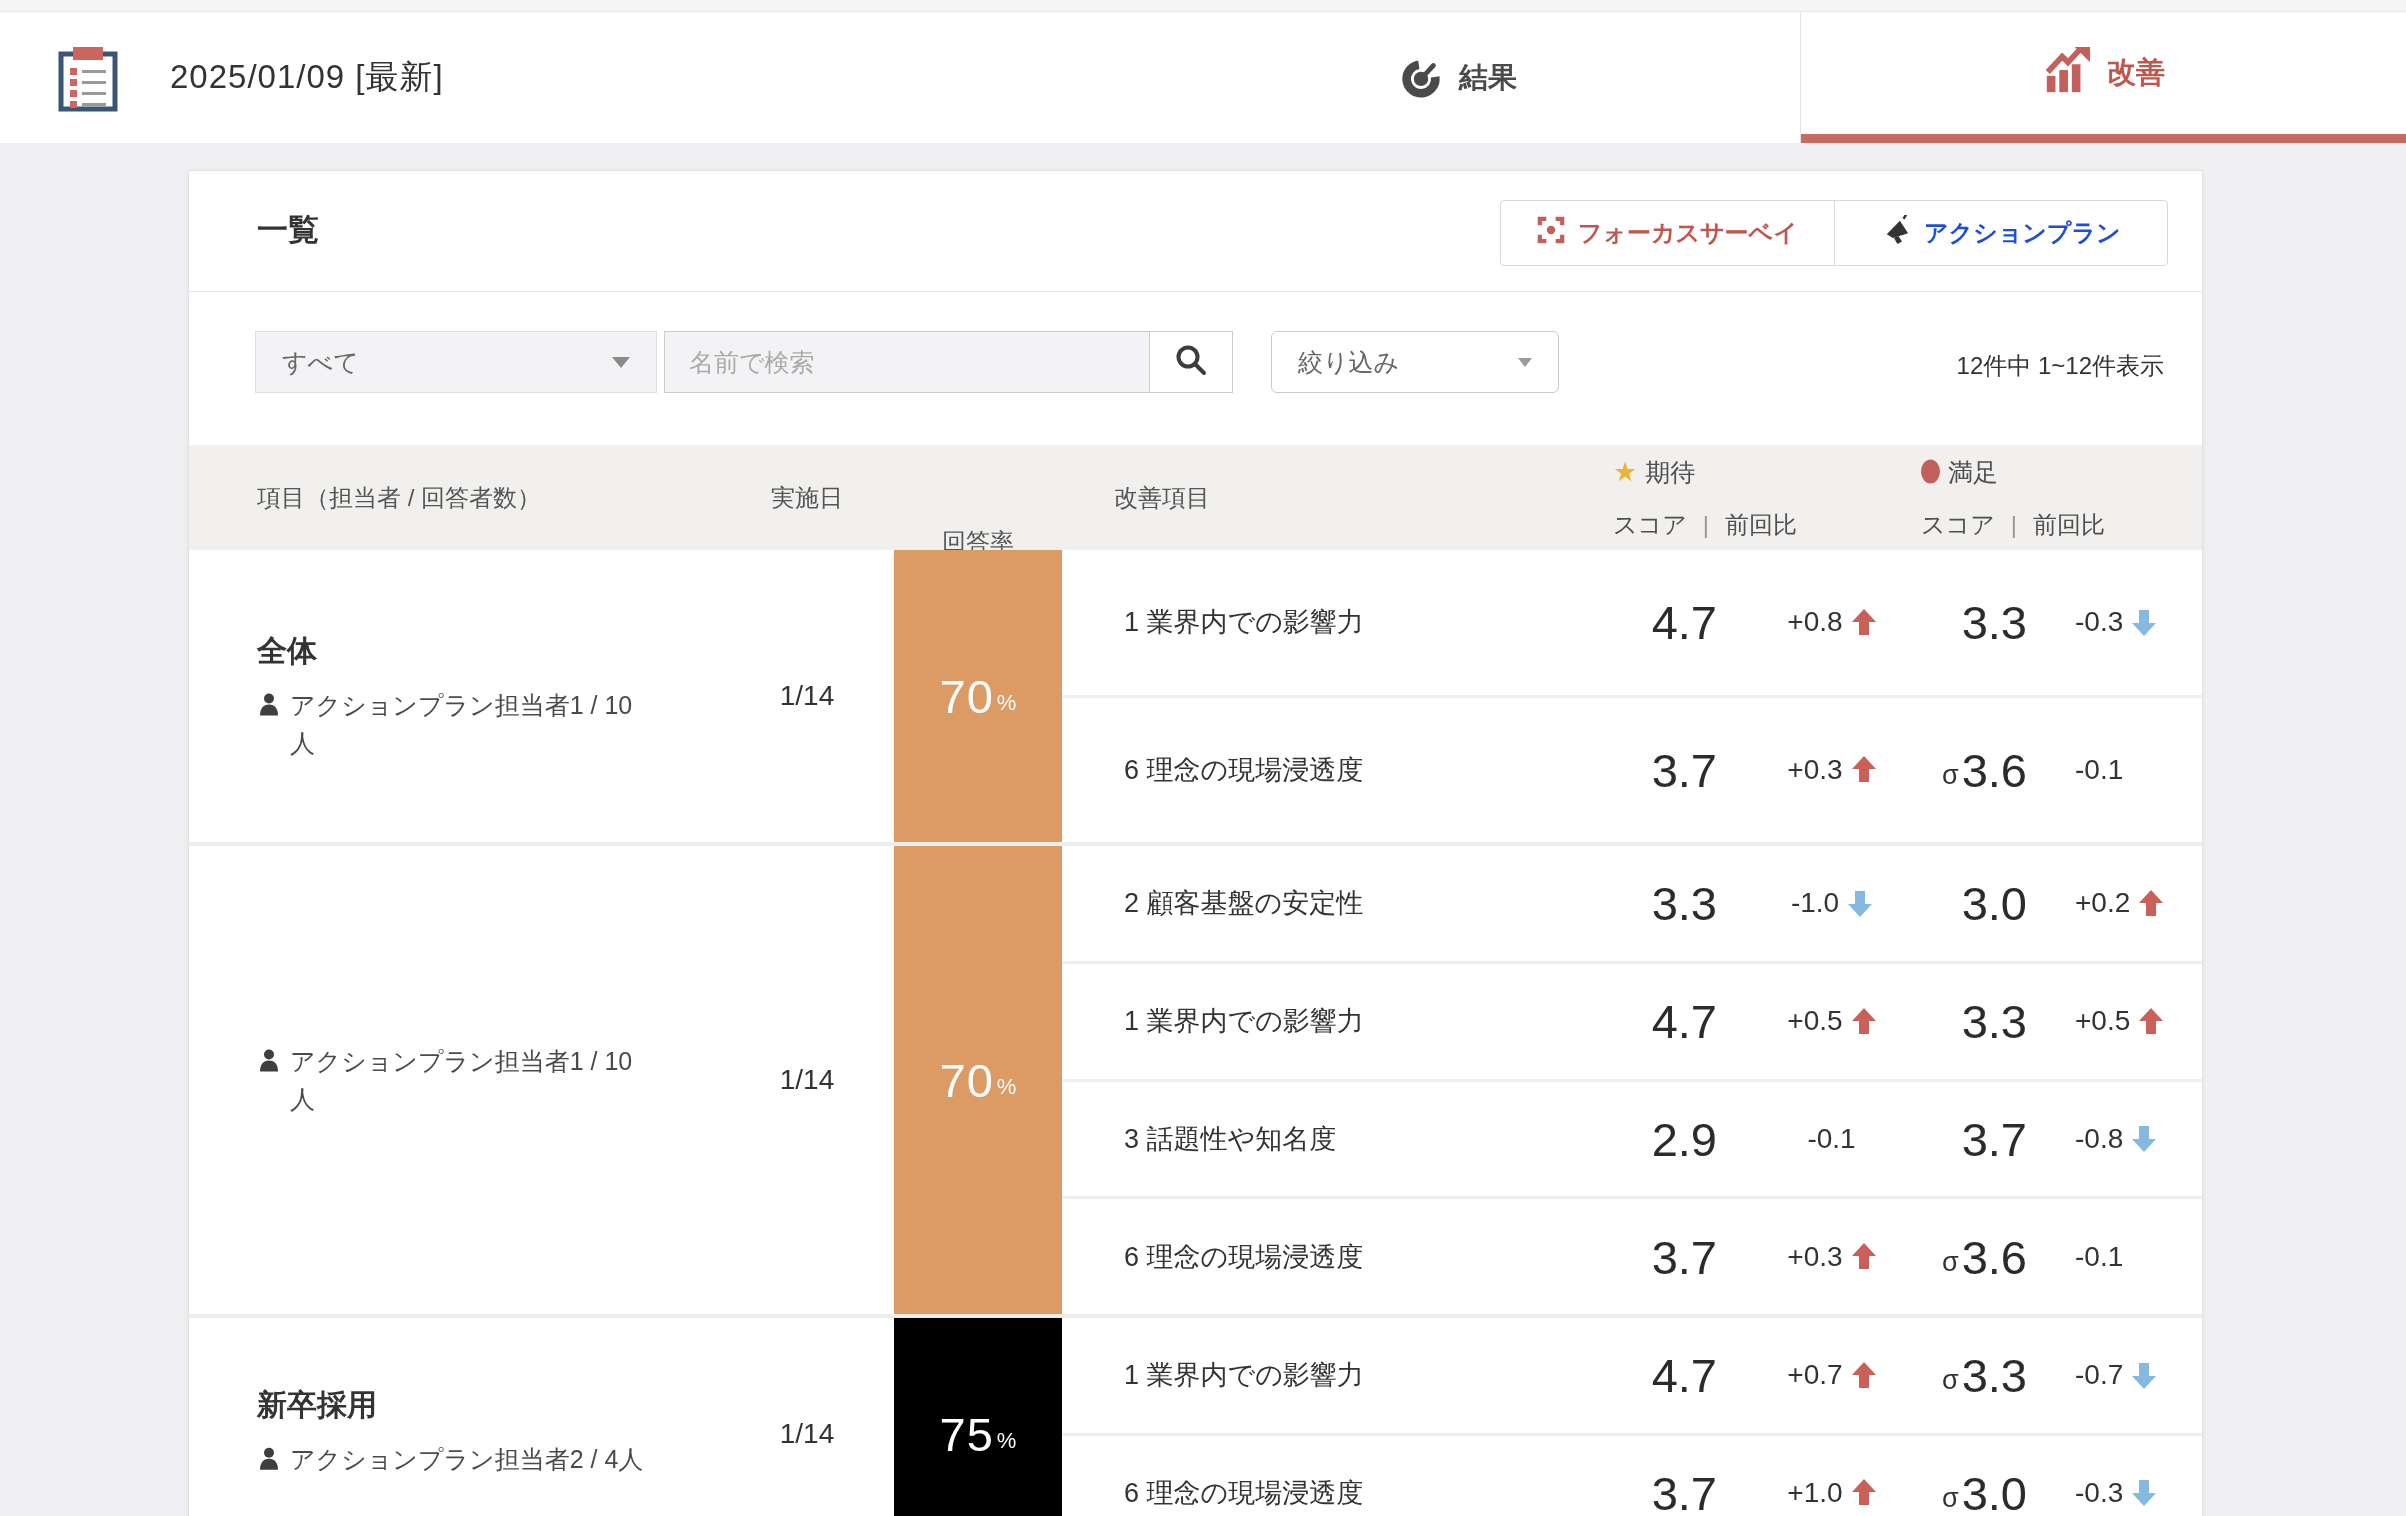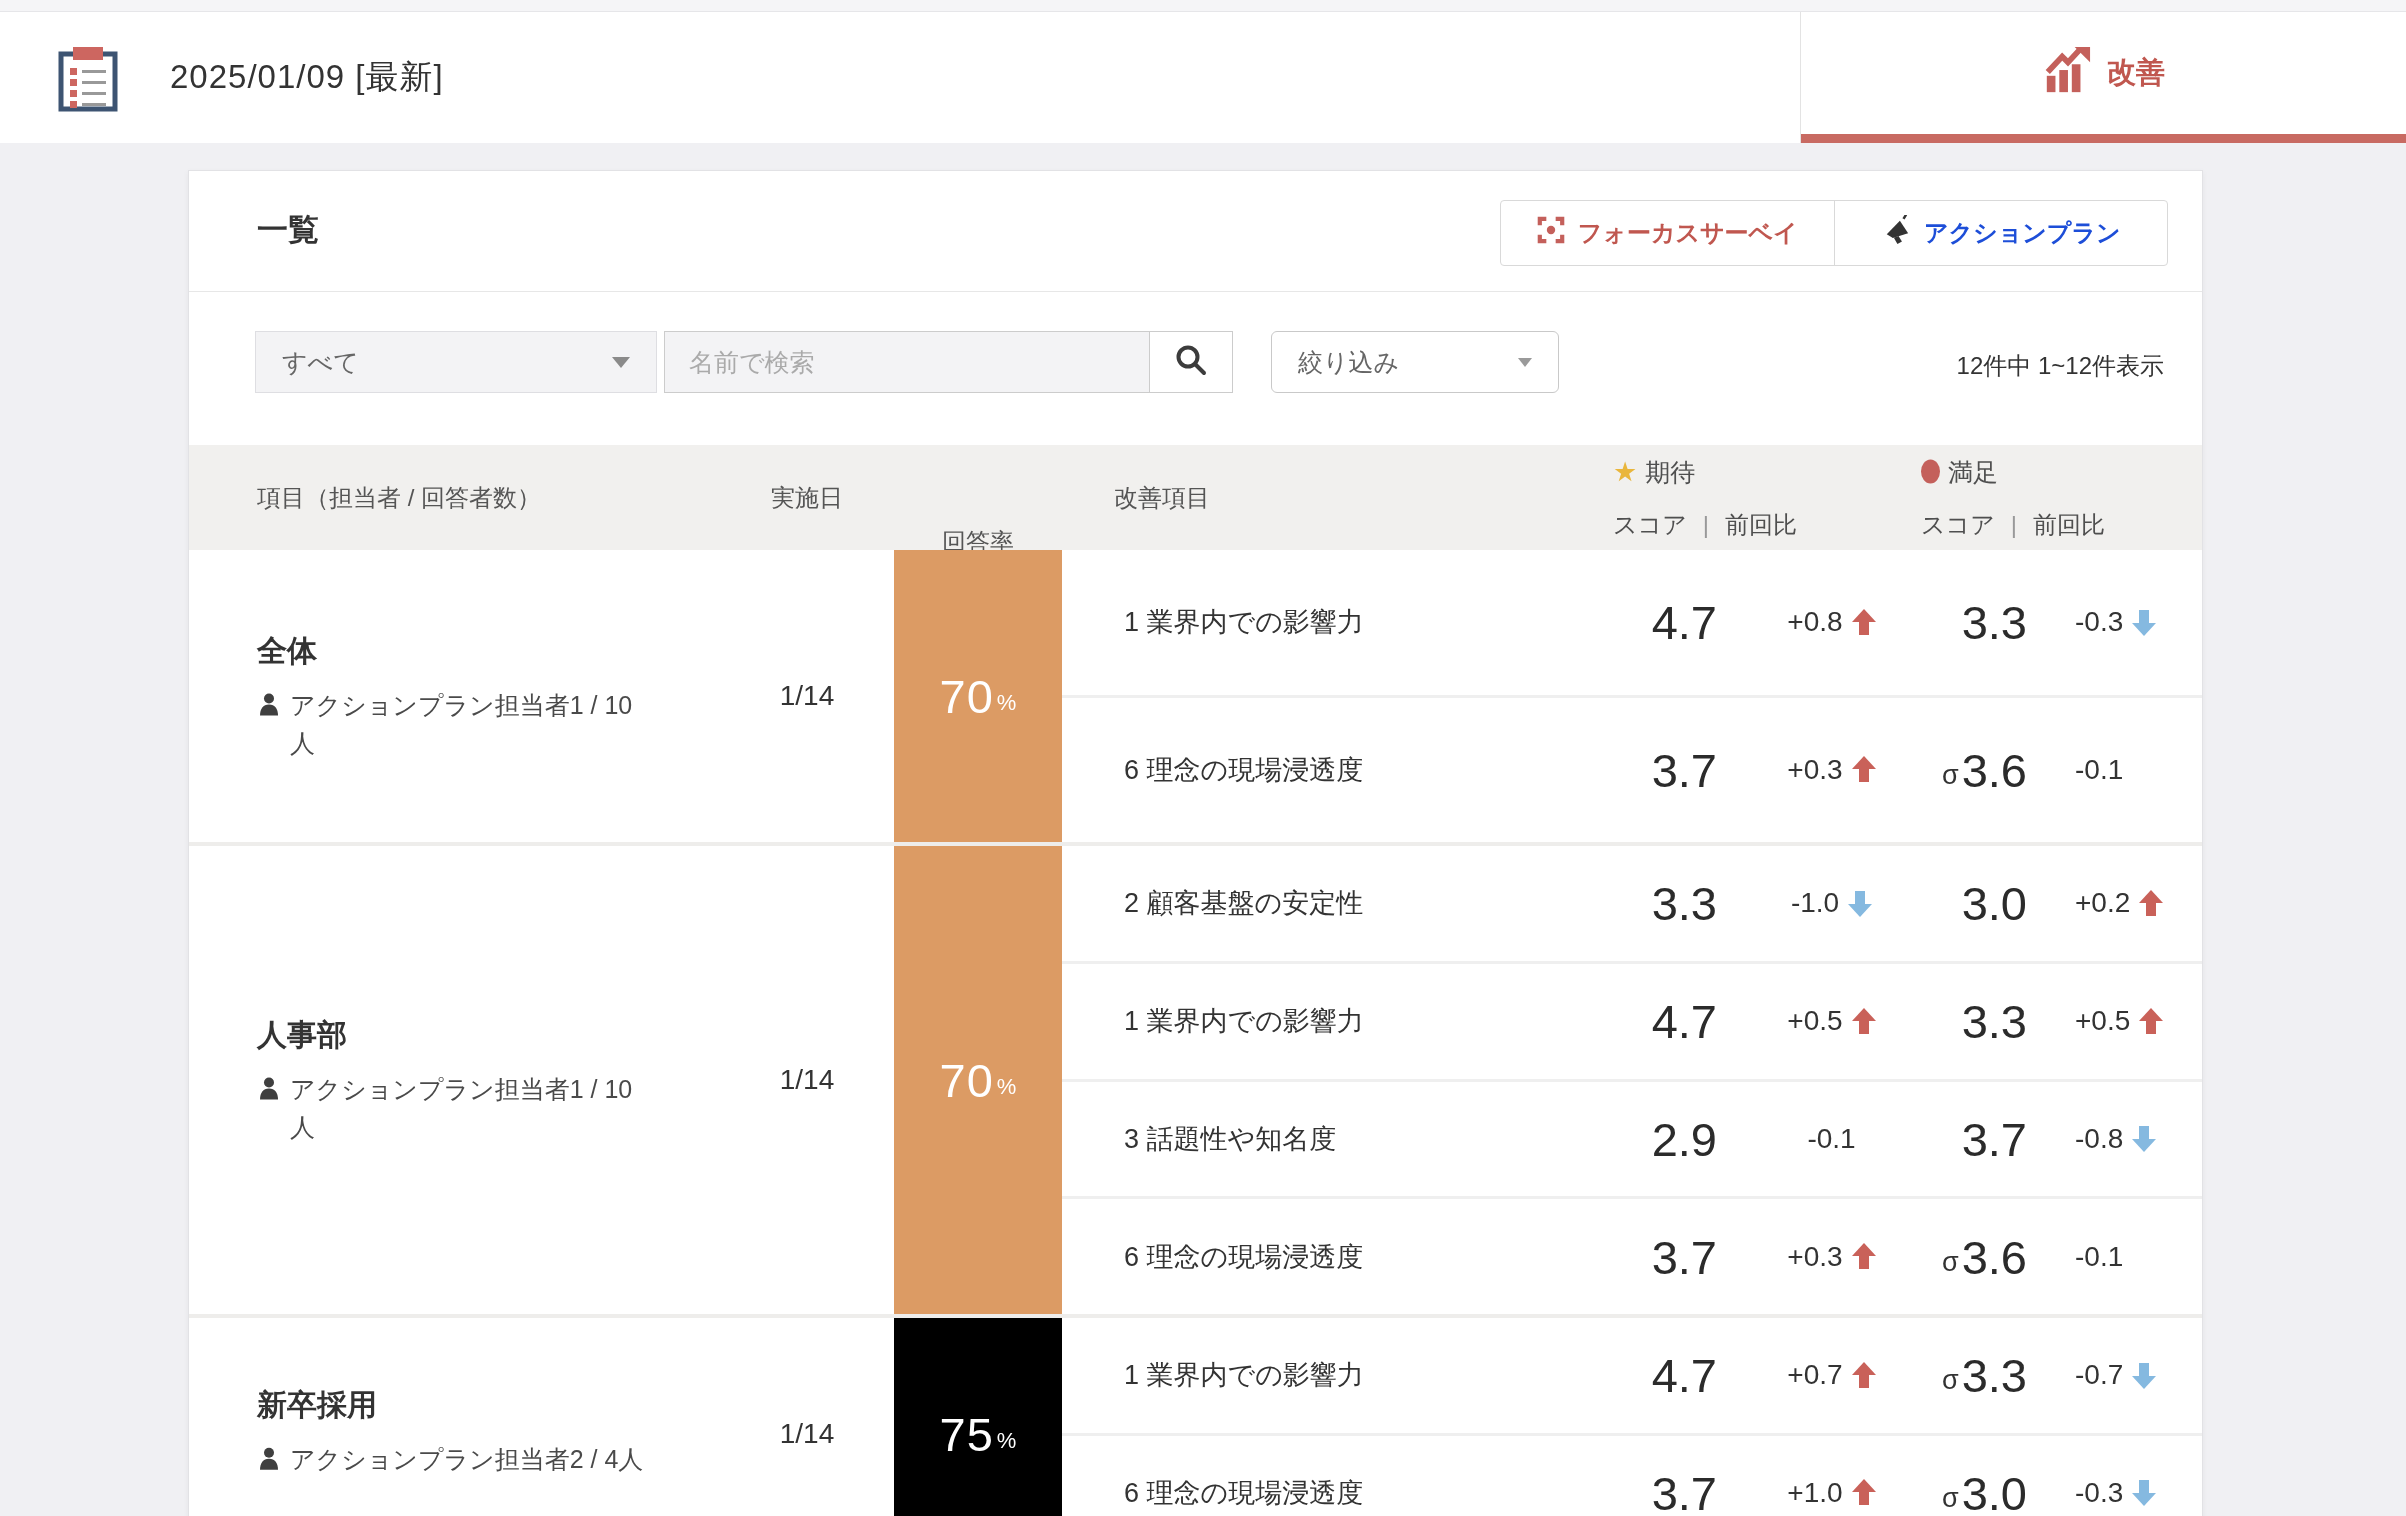--- a/index.html
+++ b/index.html
@@ -103,20 +103,30 @@
             <rect x="26" y="48" width="24" height="3" fill="#999"></rect>
           <rect x="14" y="57" width="7" height="7" fill="#cd6660"></rect>
             <rect x="26" y="59" width="24" height="3" fill="#999"></rect>
         </g>
       </svg>
     </div>
     <div id="date-label">
       <span>2025/01/09 [最新]</span>
     </div>
 
+    <div class="tab" id="tab-results">
+      <span>
+        <svg width="46" height="46" viewBox="0 0 48 48">
+          <circle cx="24" cy="27" r="15" fill="none" stroke="#4a4a4a" stroke-width="9" stroke-dasharray="70 25" transform="rotate(-8 24 27)"></circle>
+          <line x1="24" y1="27" x2="37" y2="13" stroke="#4a4a4a" stroke-width="5" stroke-linecap="round"></line>
+          <circle cx="24" cy="27" r="7.5" fill="#4a4a4a"></circle>
+        </svg>
+      </span>
+      <span class="tab-label">結果</span>
+    </div>
 
     <div id="appbar-divider"></div>
 
     <div class="tab" id="tab-improve">
       <span>
         <svg width="50" height="50" viewBox="0 0 52 52" fill="#c4605b">
           <rect x="5" y="31" width="9" height="17"></rect>
           <rect x="18" y="25" width="9" height="23"></rect>
           <rect x="31" y="19" width="9" height="29"></rect>
           <path d="M6,27 L21,11 L27,17 L40,3" fill="none" stroke="#c4605b" stroke-width="6"></path>
@@ -268,21 +278,20 @@
                 <div>3.6</div>
               </div>
               <div class="cellabs diff sat-diff">
                 <div>-0.1</div>
               </div>
             </div>
           </div>
         </div>
         <div class="group-row" style="height: 472px;">
           <div class="group-cell">
-            <div class="group-title">人事部</div>
             <div class="manager-line">
               <div><svg width="24" height="26" viewBox="0 0 24 26" fill="#3f3f3f">
                   <circle cx="12" cy="6" r="5"></circle>
                   <path d="M12,12 c-6,0 -9,4.5 -9,11 h18 c0,-6.5 -3,-11 -9,-11 z"></path>
                 </svg></div>
               <div>アクションプラン担当者1 / 10人</div>
             </div>
           </div>
           <div class="date-cell">1/14</div>
           <div class="rate-cell" style="background: rgb(220, 155, 100);">

